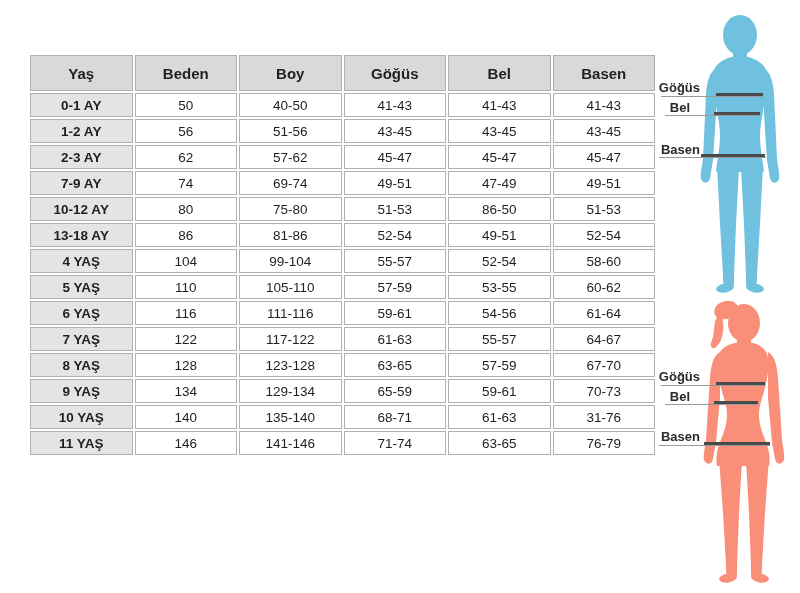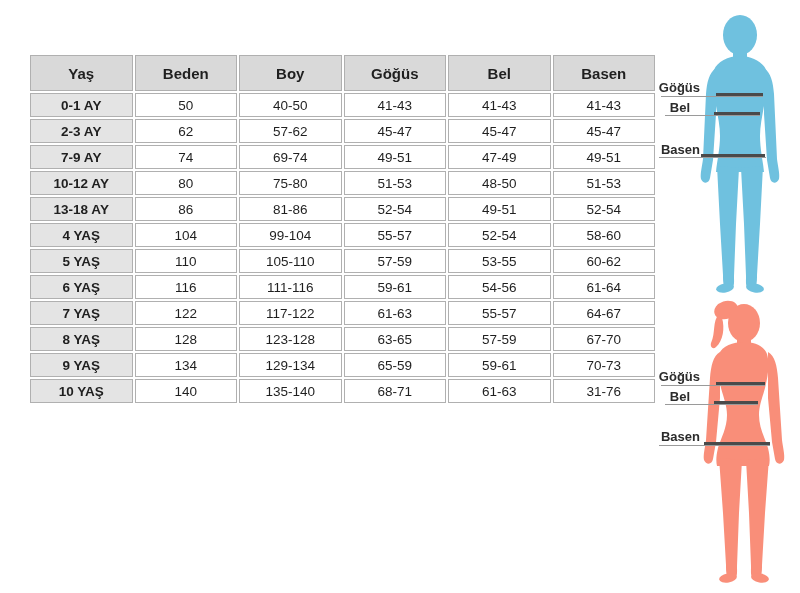--- a/index.html
+++ b/index.html
@@ -62,41 +62,49 @@
     <tbody id="table-body">
         <tr>
           <th>0-1 AY</th>
           <td>50</td>
           <td>40-50</td>
           <td>41-43</td>
           <td>41-43</td>
           <td>41-43</td>
         </tr>
         <tr>
+          <th>1-2 AY</th>
+          <td>56</td>
+          <td>51-56</td>
+          <td>43-45</td>
+          <td>43-45</td>
+          <td>43-45</td>
+        </tr>
+        <tr>
           <th>2-3 AY</th>
           <td>62</td>
           <td>57-62</td>
           <td>45-47</td>
           <td>45-47</td>
           <td>45-47</td>
         </tr>
         <tr>
           <th>7-9 AY</th>
           <td>74</td>
           <td>69-74</td>
           <td>49-51</td>
           <td>47-49</td>
           <td>49-51</td>
         </tr>
         <tr>
           <th>10-12 AY</th>
           <td>80</td>
           <td>75-80</td>
           <td>51-53</td>
-          <td>48-50</td>
+          <td>86-50</td>
           <td>51-53</td>
         </tr>
         <tr>
           <th>13-18 AY</th>
           <td>86</td>
           <td>81-86</td>
           <td>52-54</td>
           <td>49-51</td>
           <td>52-54</td>
         </tr>
@@ -148,20 +156,28 @@
           <td>59-61</td>
           <td>70-73</td>
         </tr>
         <tr>
           <th>10 YAŞ</th>
           <td>140</td>
           <td>135-140</td>
           <td>68-71</td>
           <td>61-63</td>
           <td>31-76</td>
+        </tr>
+        <tr>
+          <th>11 YAŞ</th>
+          <td>146</td>
+          <td>141-146</td>
+          <td>71-74</td>
+          <td>63-65</td>
+          <td>76-79</td>
         </tr>
       </tbody>
   </table>
 
   <svg class="fig" style="left:690px;top:14px" width="100" height="282" viewBox="0 0 100 282">
     <g fill="#6fc1df">
       <ellipse cx="50" cy="21" rx="17" ry="20"></ellipse>
       <rect x="43" y="34" width="14" height="16"></rect>
       <path d="M50,42 C62,42 73,48 76,56 C79,66 77,80 74,92 C72,103 70,112 70,122
                C70,135 73,147 74,158 L26,158 C27,147 30,135 30,122 C30,112 28,103 26,92

